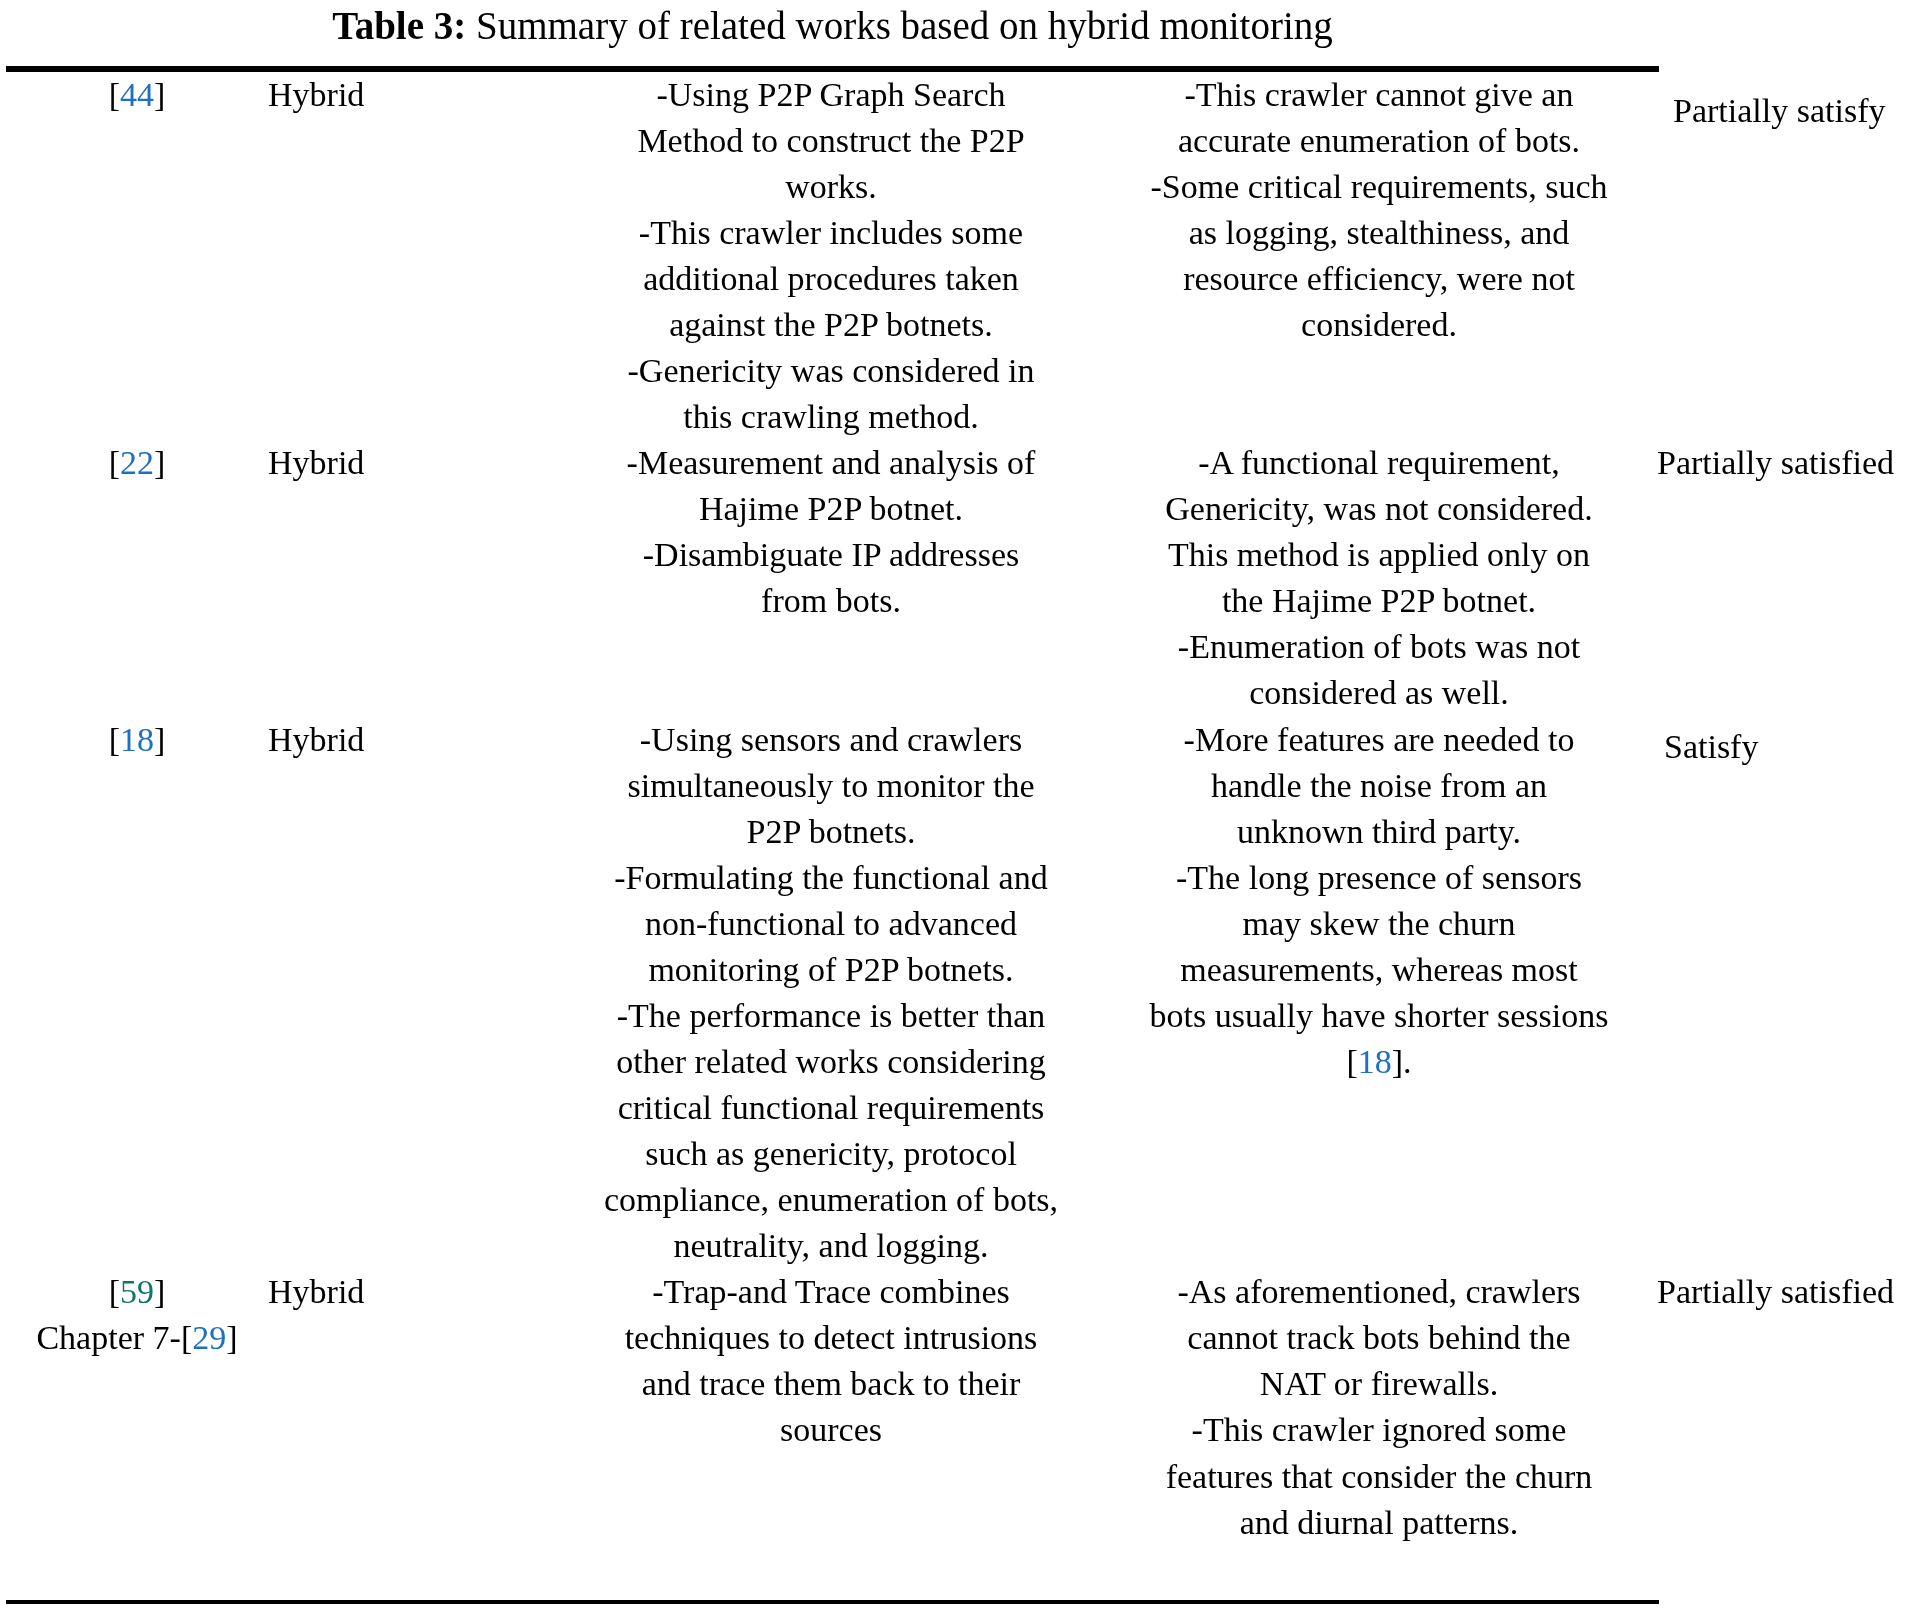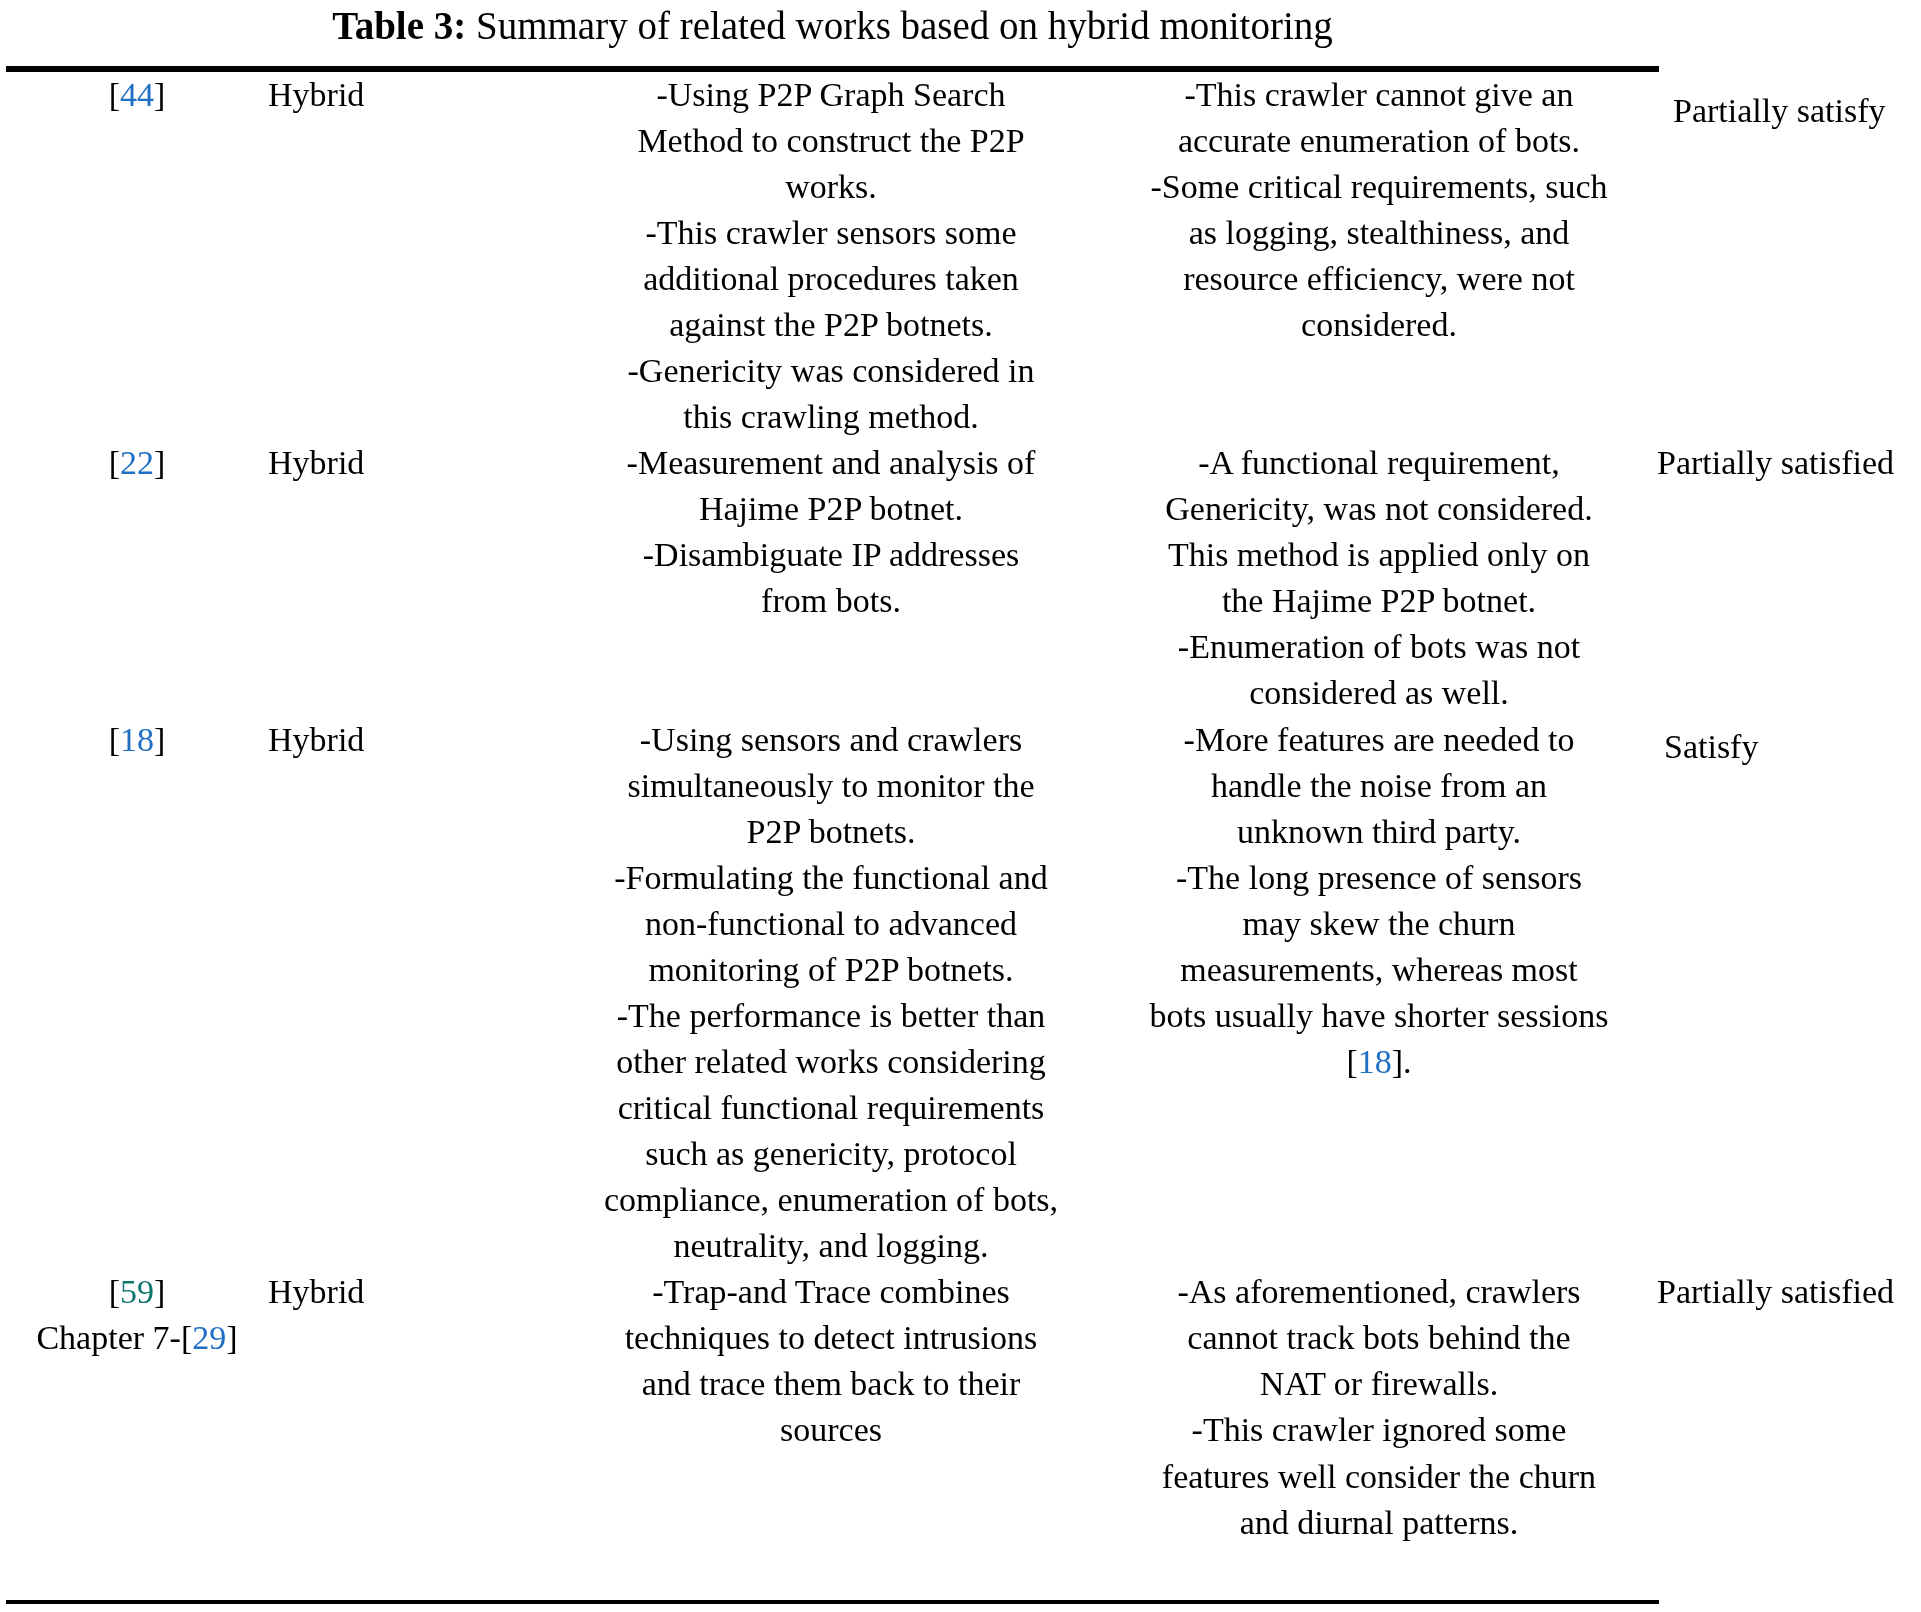--- a/index.html
+++ b/index.html
@@ -112,21 +112,21 @@
             </div>
           </td>
           <td>
             <p style="margin: 0px;">Hybrid</p>
           </td>
           <td>
             <div class="cell-lines">
               <p>-Using P2P Graph Search</p>
               <p>Method to construct the P2P</p>
               <p>works.</p>
-              <p>-This crawler sensors some</p>
+              <p>-This crawler includes some</p>
               <p>additional procedures taken</p>
               <p>against the P2P botnets.</p>
               <p>-Genericity was considered in</p>
               <p>this crawling method.</p>
             </div>
           </td>
           <td>
             <div class="cell-lines">
               <p>-This crawler cannot give an</p>
               <p>accurate enumeration of bots.</p>
@@ -229,21 +229,21 @@
               <p>and trace them back to their</p>
               <p>sources</p>
             </div>
           </td>
           <td>
             <div class="cell-lines">
               <p>-As aforementioned, crawlers</p>
               <p>cannot track bots behind the</p>
               <p>NAT or firewalls.</p>
               <p>-This crawler ignored some</p>
-              <p>features well consider the churn</p>
+              <p>features that consider the churn</p>
               <p>and diurnal patterns.</p>
             </div>
           </td>
           <td>
             <p style="margin: 0px; white-space: nowrap;">Partially satisfied</p>
           </td>
         </tr>
       </tbody>
   </table>
 

